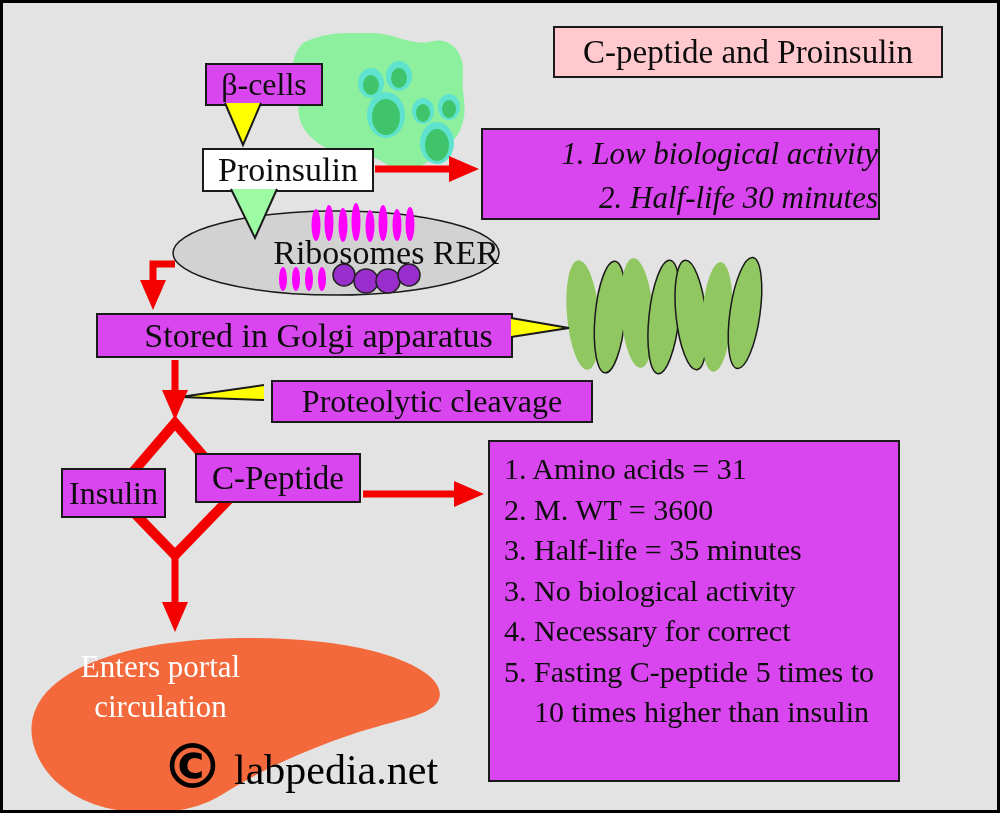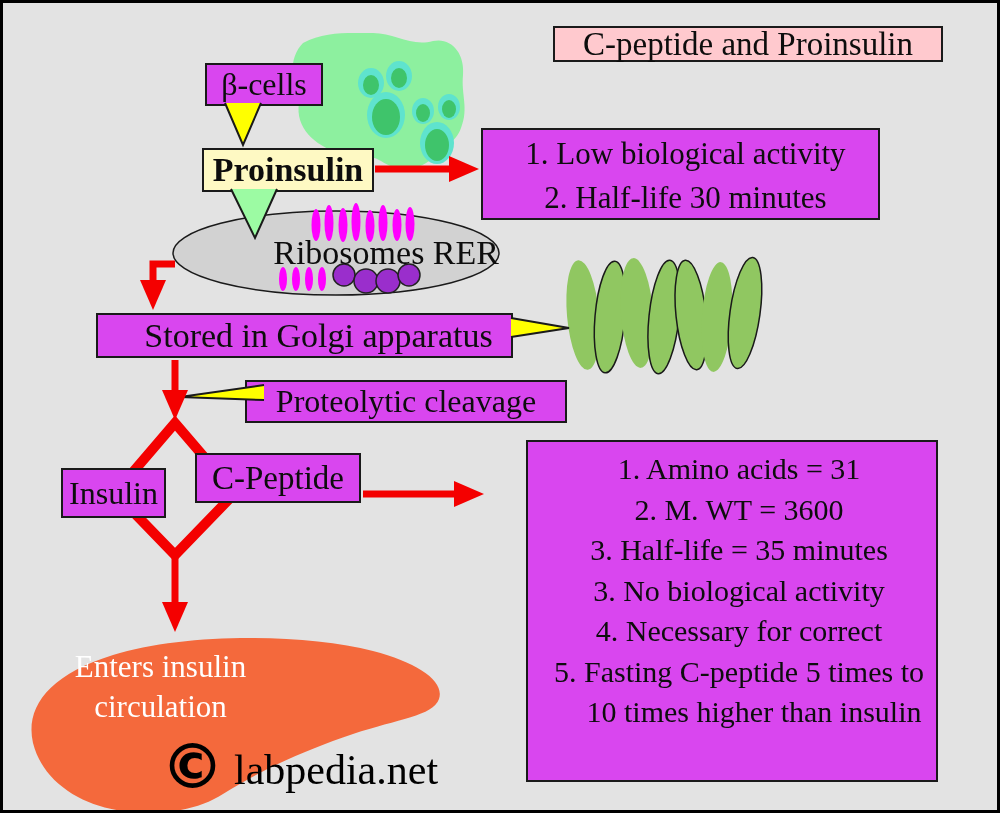--- a/index.html
+++ b/index.html
@@ -18,38 +18,38 @@
   #fg-layer{z-index:3;pointer-events:none;}
   .node{position:absolute;z-index:2;box-sizing:border-box;}
 
   .box{
     border:2px solid #1a1a1a;
     display:flex;align-items:center;justify-content:center;
     text-align:center;
   }
   .yellow{background:#d946ef;}
   .pinkbox{background:#ffc9ce;}
-  .palegreen{background:#fef9c3;font-weight:bold;}
-
-  .title-box{left:550px;top:23px;width:390px;height:36px;font-size:33px;}
+  .palegreen{background:#ffffff;}
+
+  .title-box{left:550px;top:23px;width:390px;height:52px;font-size:33px;}
   .beta-box{left:202px;top:60px;width:118px;height:43px;font-size:32px;}
   .proinsulin-box{left:199px;top:145px;width:172px;height:44px;font-size:34px;}
   .info1-box{
     left:478px;top:125px;width:399px;height:92px;
     font-size:31px;line-height:44px;
-    display:block;padding:2px 0 0 10px;text-align:center;
+    display:block;padding:2px 0 0 10px;text-align:right;font-style:italic;
   }
   .stored-box{left:93px;top:310px;width:417px;height:45px;font-size:34px;padding-left:28px;}
-  .cleavage-box{left:242px;top:377px;width:322px;height:43px;font-size:32px;}
+  .cleavage-box{left:268px;top:377px;width:322px;height:43px;font-size:32px;}
   .insulin-box{left:58px;top:465px;width:105px;height:50px;font-size:32px;}
   .cpeptide-box{left:192px;top:450px;width:166px;height:50px;font-size:33px;}
   .facts-box{
     left:485px;top:437px;width:412px;height:342px;
     font-size:30px;line-height:40.5px;
-    display:block;padding:7px 0 0 14px;text-align:center;margin-left:38px;
+    display:block;padding:7px 0 0 14px;text-align:left;
   }
   .facts-box .line{display:block;white-space:nowrap;}
   .facts-box .line.indent{padding-left:30px;}
 
   .ribosomes-label{
     left:170px;top:229px;width:326px;height:42px;
     font-size:34px;text-align:right;line-height:42px;
   }
   .liver-label{
     left:35px;top:644px;width:245px;
@@ -172,21 +172,21 @@
     <span class="line">1. Amino acids = 31</span>
     <span class="line">2. M. WT = 3600</span>
     <span class="line">3. Half-life = 35 minutes</span>
     <span class="line">3. No biological activity</span>
     <span class="line">4. Necessary for correct</span>
     <span class="line">5. Fasting C-peptide 5 times to</span>
     <span class="line indent">10 times higher than insulin</span>
   </div>
 
   <div class="node liver-label">
-    <span>Enters insulin</span><br>
+    <span>Enters portal</span><br>
     <span>circulation</span>
   </div>
 
   <div class="node watermark">
     <span class="copyright-glyph">©</span>
     <span class="watermark-site">labpedia.net</span>
   </div>
 
   <svg id="fg-layer" class="layer" viewBox="0 0 994 807">
     <defs>

